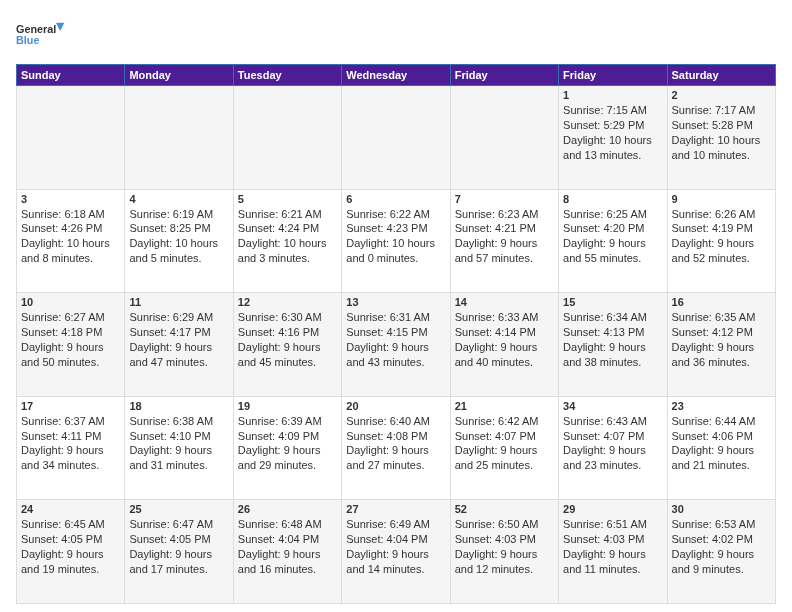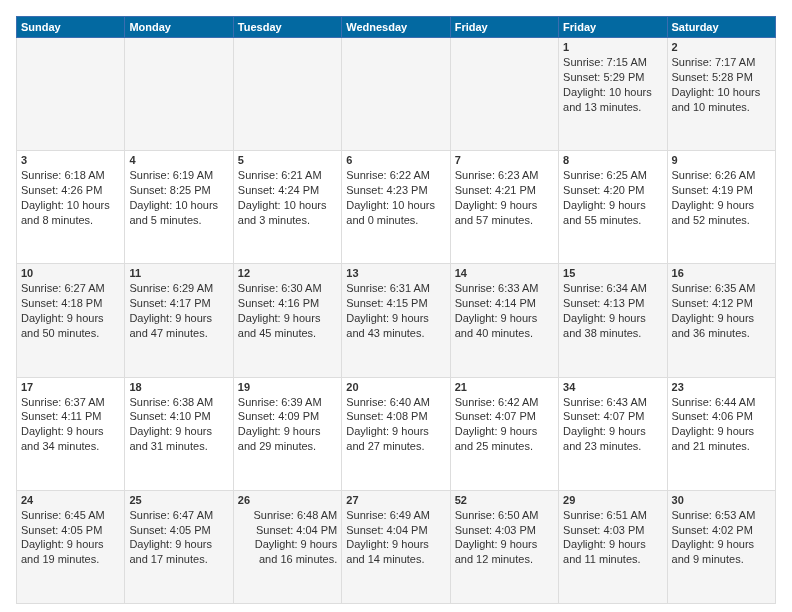--- a/index.html
+++ b/index.html
@@ -41,21 +41,21 @@
       color: #444;
       font-weight: normal;
     }
     table {
       width: 100%;
       border-collapse: collapse;
       flex: 1;
       table-layout: fixed;
     }
     thead tr {
-      background-color: #0369a1;
+      background-color: #4c1d95;
     }
     thead th {
       color: #fff;
       font-size: 11px;
       padding: 4px 4px;
       text-align: left;
       border: 1px solid #3a6db0;
       font-weight: bold;
     }
     tbody tr {
@@ -87,20 +87,33 @@
       color: #333;
     }
     .empty-cell {
       background-color: inherit;
     }
   </style>
 </head>
 <body>
 
 <div class="page">
+  <div class="header">
+    <div class="logo">
+    <svg width="50" height="40" viewBox="0 0 60 40" xmlns="http://www.w3.org/2000/svg">
+      <text x="0" y="16" font-size="13" font-weight="bold" fill="#333" font-family="Arial">General</text>
+      <text x="0" y="30" font-size="13" font-weight="bold" fill="#4a90d9" font-family="Arial">Blue</text>
+      <polygon points="48,4 58,4 53,14" fill="#4a90d9"></polygon>
+    </svg>
+  </div>
+    <div class="title-block">
+      <h1></h1>
+      <h2></h2>
+    </div>
+  </div>
 
   <table>
     <thead>
       <tr>
       <th>Sunday</th>
           <th>Monday</th>
           <th>Tuesday</th>
           <th>Wednesday</th>
           <th>Friday</th>
           <th>Friday</th>
@@ -267,21 +280,21 @@
 Daylight: 9 hours and 19 minutes.</div>
           </td>
           <td>
             <span class="day-num">25</span>
             <div class="day-info" style="white-space: pre-line;">Sunrise: 6:47 AM
 Sunset: 4:05 PM
 Daylight: 9 hours and 17 minutes.</div>
           </td>
           <td>
             <span class="day-num">26</span>
-            <div class="day-info" style="white-space: pre-line; text-align: right;">Sunrise: 6:48 AM
+            <div class="day-info" style="white-space: pre-line;">Sunrise: 6:48 AM
 Sunset: 4:04 PM
 Daylight: 9 hours and 16 minutes.</div>
           </td>
           <td>
             <span class="day-num">27</span>
             <div class="day-info" style="white-space: pre-line;">Sunrise: 6:49 AM
 Sunset: 4:04 PM
 Daylight: 9 hours and 14 minutes.</div>
           </td>
           <td>

